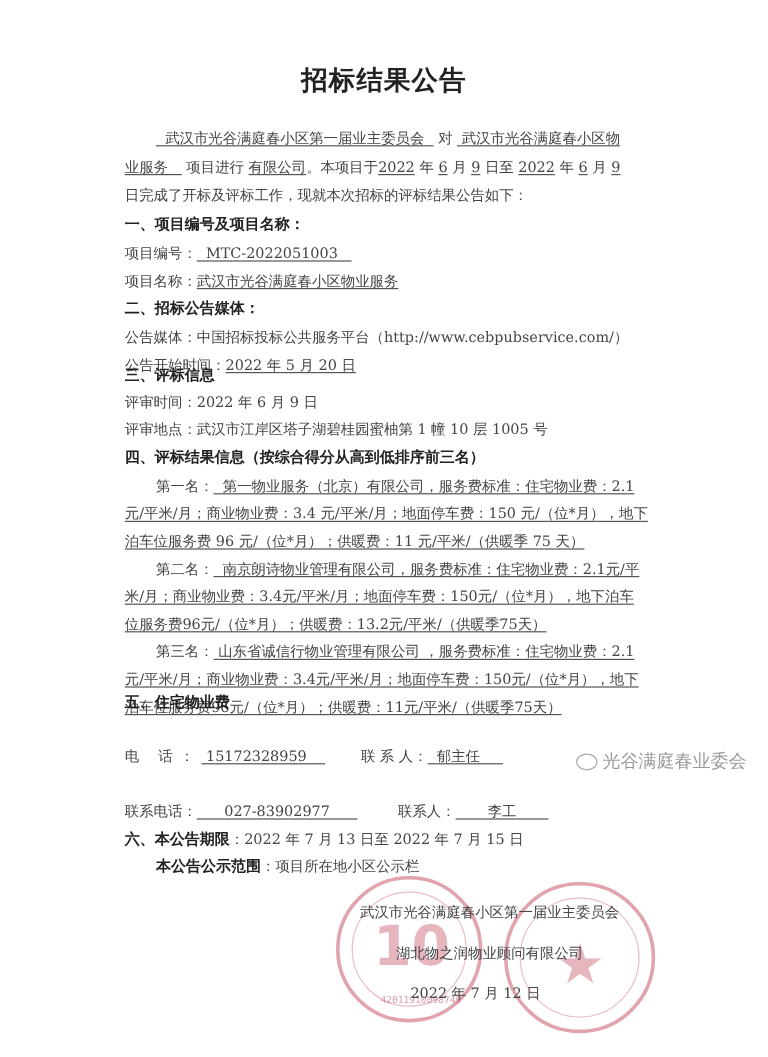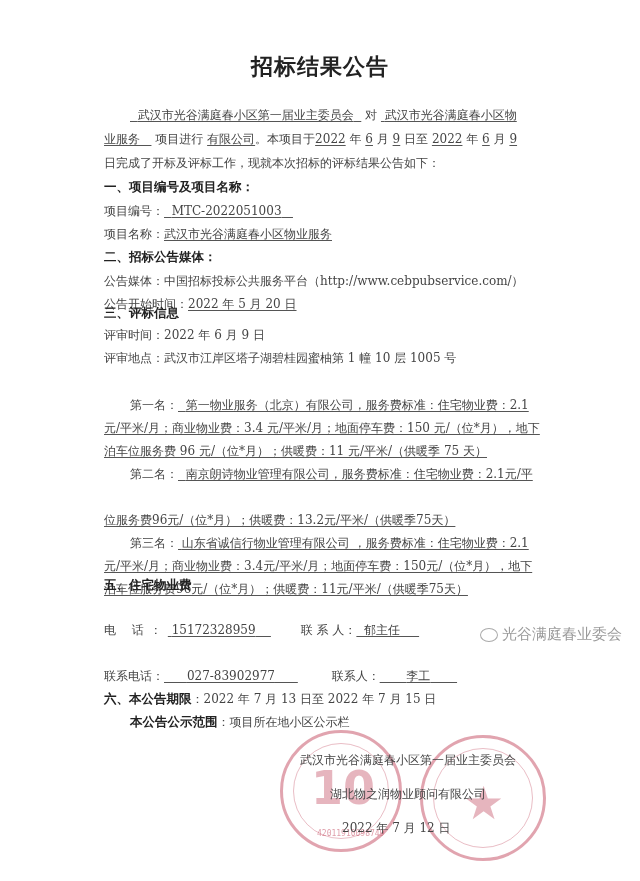--- a/index.html
+++ b/index.html
@@ -99,30 +99,32 @@
   </div>
 
   <div class="line h" style="top:306px; top:306px;text-align:center;">三、评标信息</div>
   <div class="line" style="top:328px;">
     <span>评审时间：</span><span>2022 年 6 月 9 日</span>
   </div>
   <div class="line" style="top:351px;">
     <span>评审地点：</span><span>武汉市江岸区塔子湖碧桂园蜜柚第 1 幢 10 层 1005 号</span>
   </div>
 
+  <div class="line h" style="top:374px;">四、评标结果信息（按综合得分从高到低排序前三名）</div>
 
   <div class="line indent" style="top:398px;">
     <span>第一名：</span><span class="u">&nbsp;&nbsp;<span>第一物业服务（北京）有限公司，服务费标准：住宅物业费：2.1</span></span>
   </div>
   <div class="line u" style="top:421px;">元/平米/月；商业物业费：3.4 元/平米/月；地面停车费：150 元/（位*月），地下</div>
   <div class="line u" style="top:444px;">泊车位服务费 96 元/（位*月）；供暖费：11 元/平米/（供暖季 75 天）</div>
 
   <div class="line indent" style="top:467px;">
     <span>第二名：</span><span class="u">&nbsp;&nbsp;<span>南京朗诗物业管理有限公司，服务费标准：住宅物业费：2.1元/平</span></span>
   </div>
+  <div class="line u" style="top:490px;">米/月；商业物业费：3.4元/平米/月；地面停车费：150元/（位*月），地下泊车</div>
   <div class="line u" style="top:513px;">位服务费96元/（位*月）；供暖费：13.2元/平米/（供暖季75天）</div>
 
   <div class="line indent" style="top:536px;">
     <span>第三名：</span><span class="u">&nbsp;<span>山东省诚信行物业管理有限公司 ，服务费标准：住宅物业费：2.1</span></span>
   </div>
   <div class="line u" style="top:559px;">元/平米/月；商业物业费：3.4元/平米/月；地面停车费：150元/（位*月），地下</div>
   <div class="line u" style="top:582px;">泊车位服务费96元/（位*月）；供暖费：11元/平米/（供暖季75天）</div>
 
   <div class="line h" style="top:575px; top:578px;">五、住宅物业费</div>
   <div class="line" style="top:623px;">

